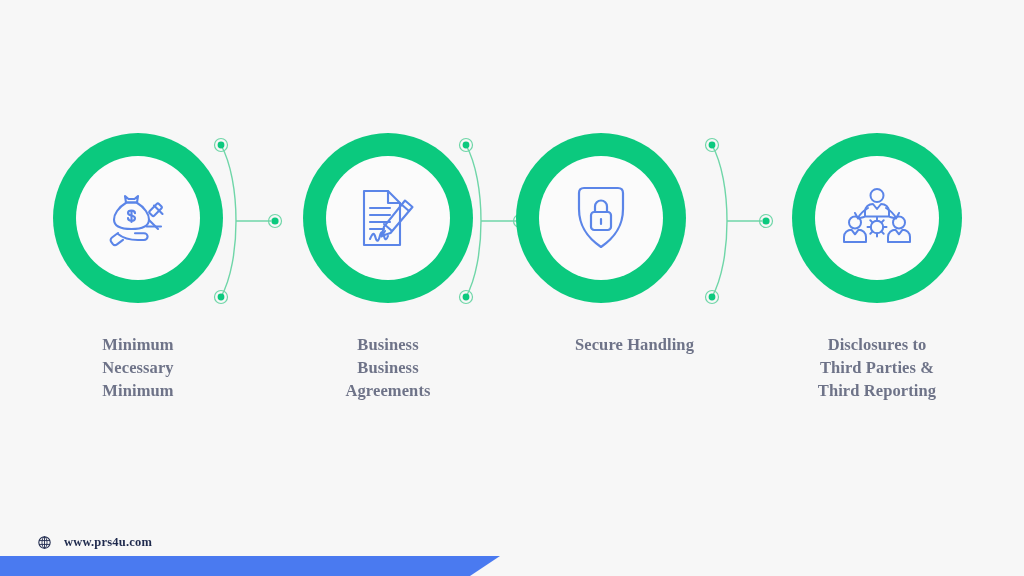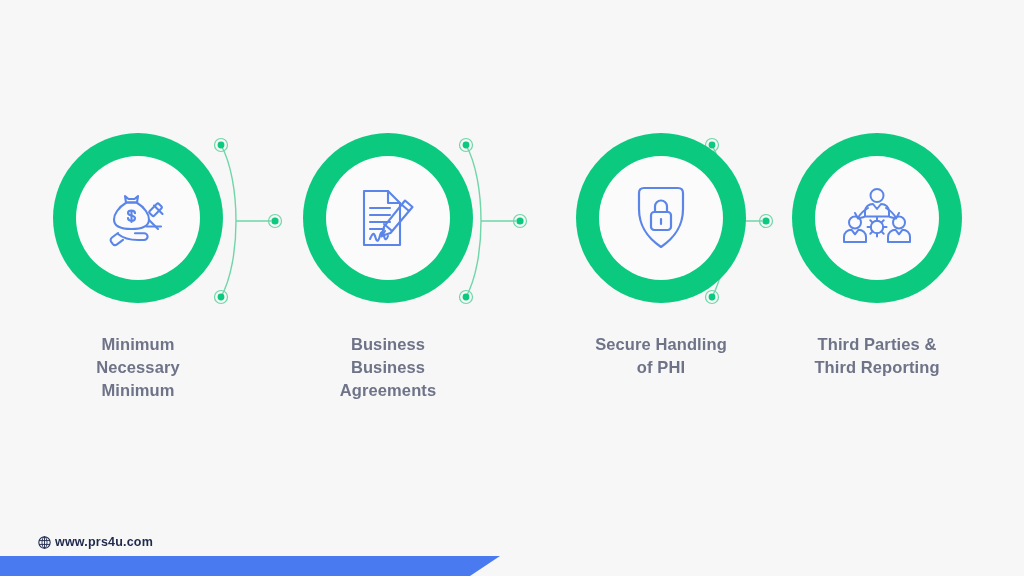--- a/index.html
+++ b/index.html
@@ -3,21 +3,21 @@
 <meta charset="utf-8">
 <style>
   html,body{margin:0;padding:0;}
   body{
     width:1024px;height:576px;
     background:#f7f7f7;
     font-family:"Liberation Sans", sans-serif;
     overflow:hidden;
     position:relative;
   }
-  #board{position:absolute;inset:0;}
+  #board{position:absolute;inset:0;font-family:Liberation Serif, serif;}
 
   .step{
     position:absolute;
     width:186px;
     text-align:center;
   }
 
   .ring-wrap{
     position:relative;
     width:170px;height:170px;
@@ -57,21 +57,21 @@
     position:absolute;
     top:133px;
     width:84px;height:176px;
     pointer-events:none;
   }
 
   
   .footer-url{
     position:absolute;
     left:38px;top:535px;
-    display:flex;align-items:center;gap:4px;
+    display:flex;align-items:center;gap:13px;
     font-size:12.5px;
     font-weight:700;
     color:#1f2a4d;
     letter-spacing:.2px;
   }
   .globe{width:13px;height:13px;display:block;}
 
   .bottom-bar{
     position:absolute;
     left:0;bottom:0;
@@ -164,36 +164,35 @@
         </svg>
       </div>
     </div>
     <div class="label">
       <div>Business</div>
       <div>Business</div>
       <div>Agreements</div>
     </div>
   </div>
 
-  <div class="step" style="left:568px;top:133px;">
+  <div class="step" style="left:508px;top:133px;text-align:right;">
     <div class="ring-wrap">
       <div class="ring"></div>
       <div class="ring-inner"></div>
       <div class="icon-holder">
         <svg width="58" height="66" viewBox="0 0 58 66" fill="none" stroke="#5b85e8" stroke-width="2.2" stroke-linecap="round" stroke-linejoin="round">
           <path d="M29 3 H12 C9 3 7 5 7 8 v16 c0 18 9 29 22 38 c13-9 22-20 22-38 V8 c0-3-2-5-5-5 z"></path>
           <rect x="19" y="27" width="20" height="18" rx="3.2"></rect>
           <path d="M23 27 v-5.5 c0-3.3 2.7-6 6-6 c3.3 0 6 2.7 6 6 V27"></path>
           <path d="M29 34 v5"></path>
         </svg>
       </div>
     </div>
     <div class="label">
       <div>Secure Handling</div>
-      <div>of PHI</div>
     </div>
   </div>
 
   <div class="step" style="left:784px;top:133px;">
     <div class="ring-wrap">
       <div class="ring"></div>
       <div class="ring-inner"></div>
       <div class="icon-holder">
         <svg width="70" height="62" viewBox="0 0 70 62" fill="none" stroke="#5b85e8" stroke-width="2" stroke-linecap="round" stroke-linejoin="round">
           <circle cx="35" cy="8.5" r="6.5"></circle>
@@ -205,20 +204,21 @@
           <circle cx="35" cy="40" r="6.2"></circle>
           <path d="M35 30.5 v3.2 M35 46.3 v3.2 M25.5 40 h3.2 M41.3 40 h3.2 M28.3 33.3 l2.3 2.3 M39.4 44.4 l2.3 2.3 M41.7 33.3 l-2.3 2.3 M30.6 44.4 l-2.3 2.3"></path>
           <path d="M26 21 c-5 3-8 6-10 10"></path>
           <path d="M13 26 l3 5.5 l6-1.5"></path>
           <path d="M44 21 c5 3 8 6 10 10"></path>
           <path d="M57 26 l-3 5.5 l-6-1.5"></path>
         </svg>
       </div>
     </div>
     <div class="label">
+      <div>Disclosures to</div>
       <div>Third Parties &amp;</div>
       <div>Third Reporting</div>
     </div>
   </div>
 
   <div class="footer-url">
     <svg class="globe" viewBox="0 0 16 16">
       <circle cx="8" cy="8" r="7" fill="none" stroke="#1f2a4d" stroke-width="1.3"></circle>
       <ellipse cx="8" cy="8" rx="3.1" ry="7" fill="none" stroke="#1f2a4d" stroke-width="1.1"></ellipse>
       <path d="M1.3 5.6 h13.4 M1.3 10.4 h13.4 M8 1 v14" stroke="#1f2a4d" stroke-width="1.1" fill="none"></path>

